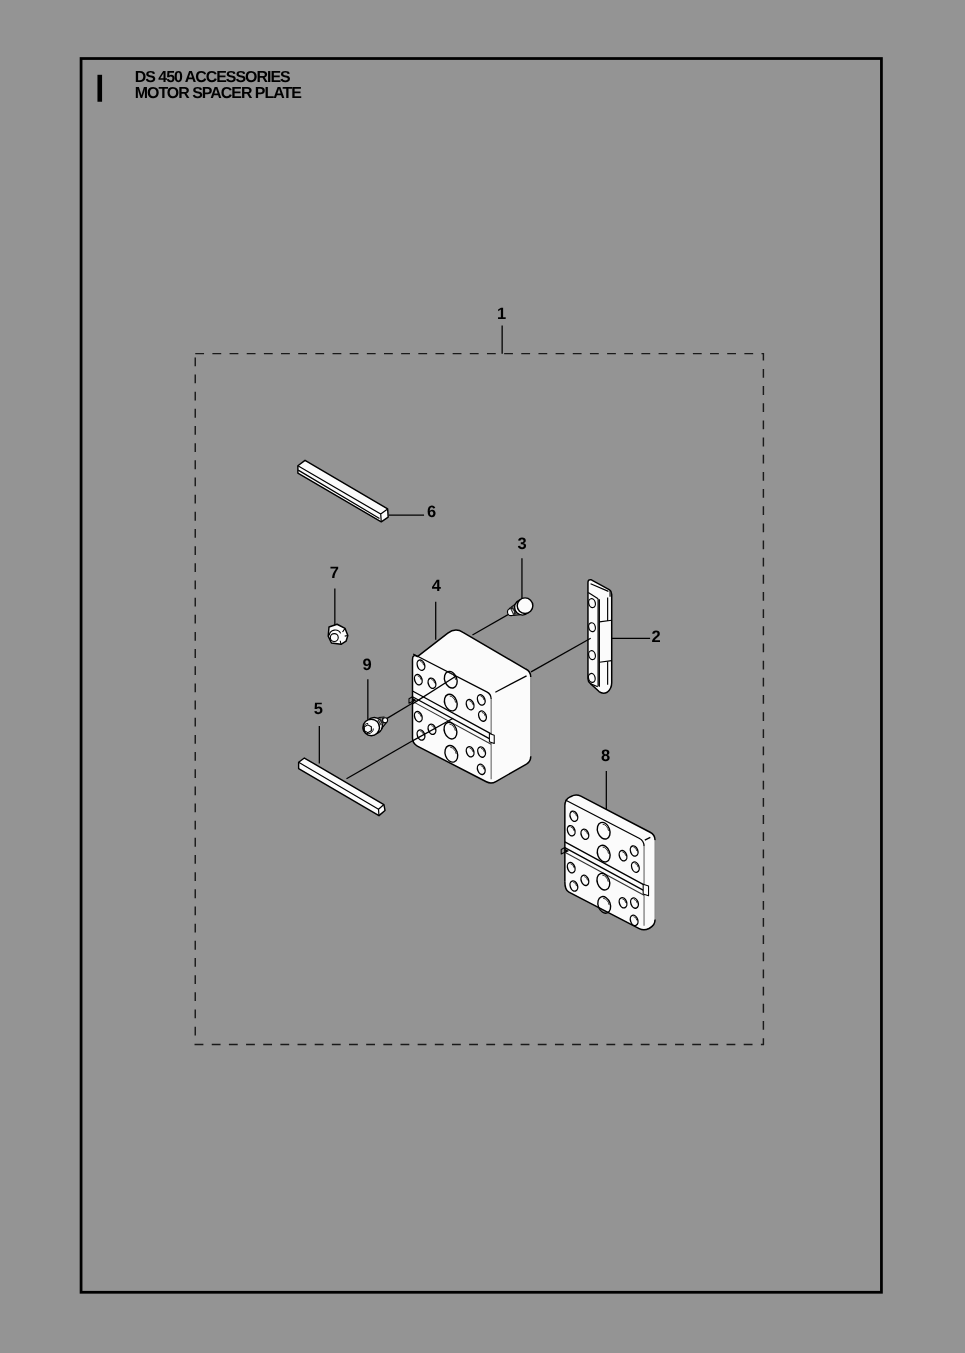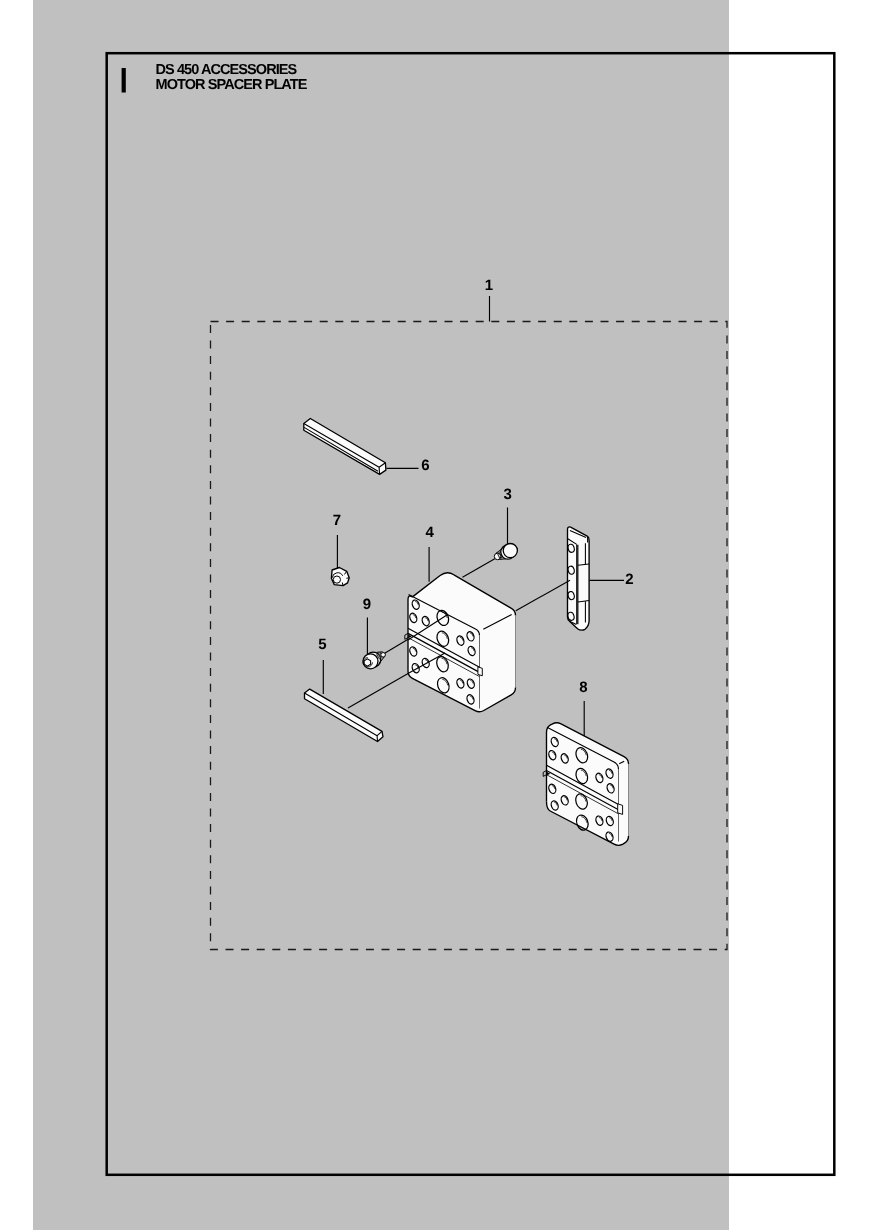--- a/index.html
+++ b/index.html
@@ -1,16 +1,16 @@
 <!DOCTYPE html>
 <html><head>
 <meta charset="utf-8">
 <style>
   html,body{margin:0;padding:0;background:#ffffff;}
-  .page{width:696px;height:1230px;position:relative;background:#f0abfc;transform:translateZ(0);filter:grayscale(1);margin-left:33px;}
+  .page{width:877px;height:1230px;position:relative;background:#14b8a6;transform:translateZ(0);filter:grayscale(1);}
   svg{position:absolute;top:0;left:0;}
   text{font-family:"Liberation Sans", sans-serif;font-weight:bold;fill:#000;-webkit-font-smoothing:antialiased;text-rendering:geometricPrecision;}
   .lbl{font-size:15px;}
   .hdr{font-size:14.5px;letter-spacing:-0.92px;}
 </style>
 </head>
 <body>
 <div class="page">
 <svg width="877" height="1230" viewBox="0 0 877 1230">
   <defs>

